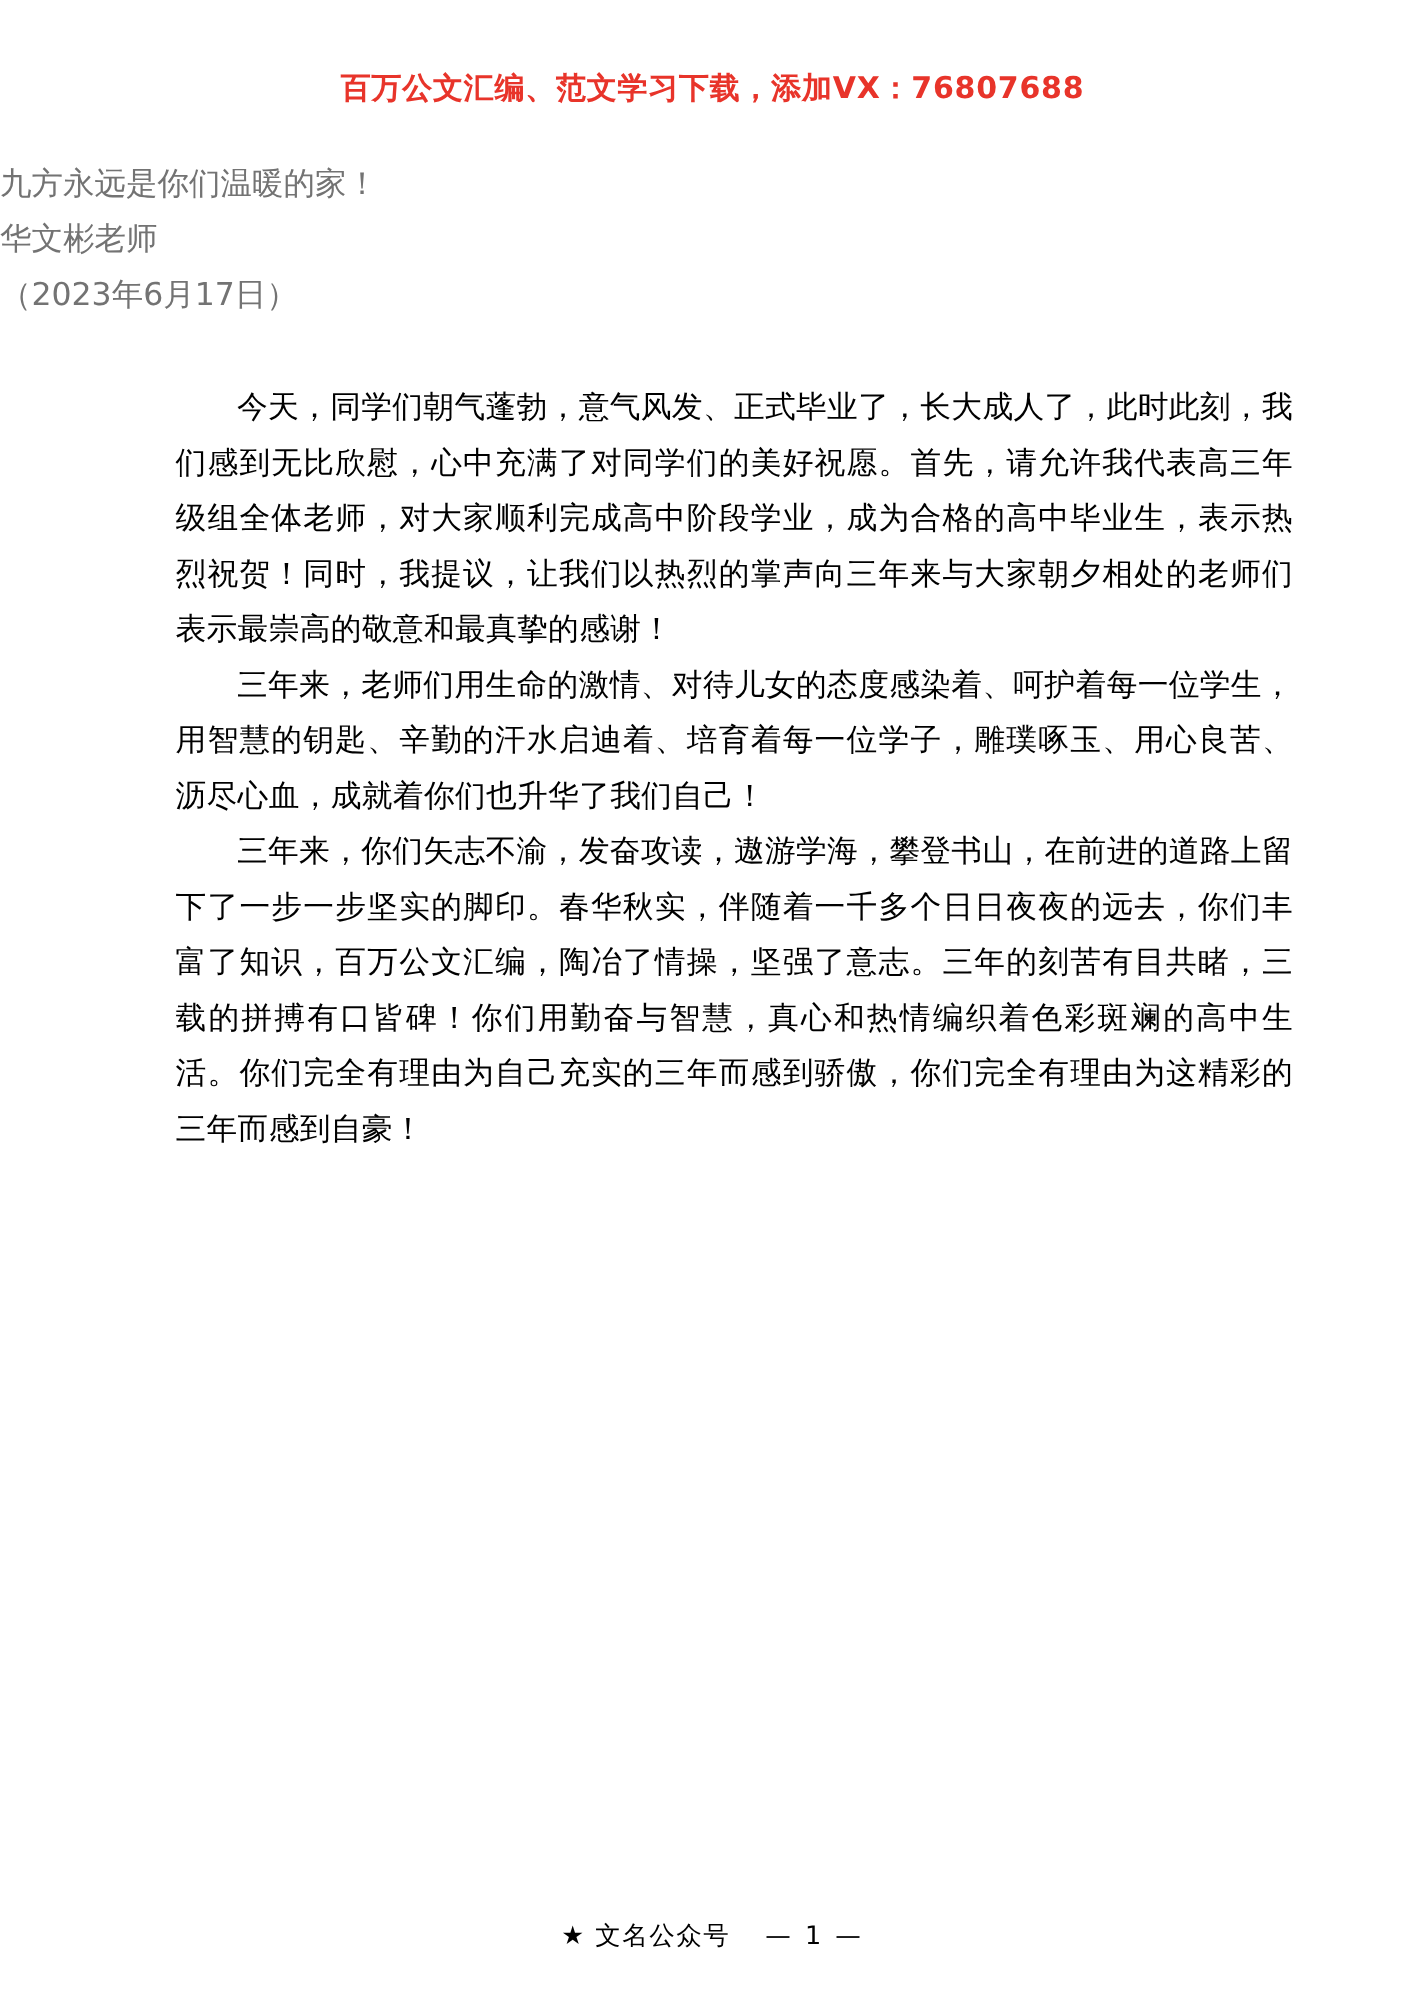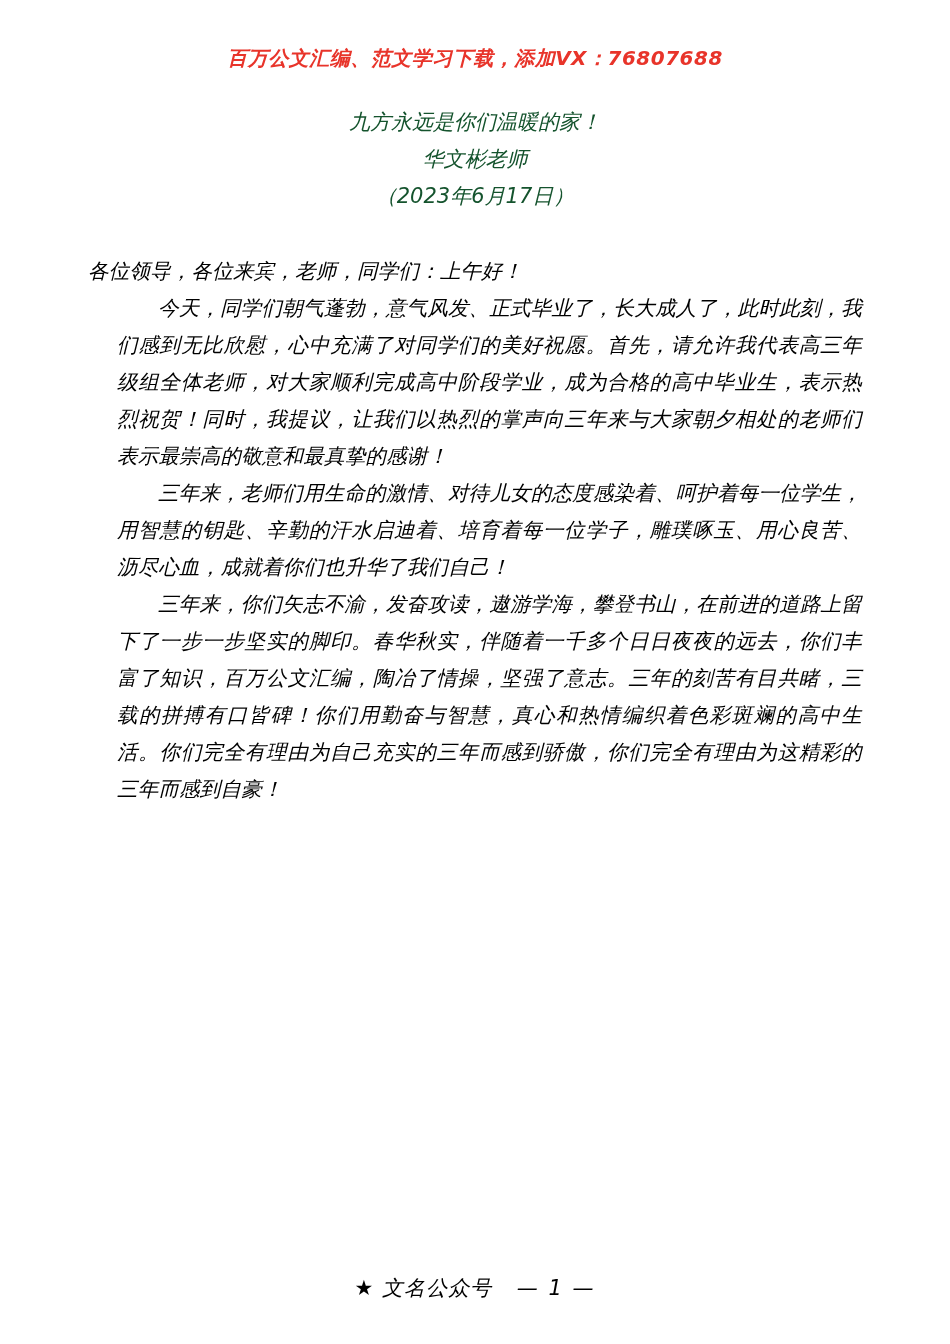--- a/index.html
+++ b/index.html
@@ -11,35 +11,33 @@
     font-family: "DejaVu Sans", "Liberation Sans", sans-serif;
   }
   .page {
     position: relative;
     width: 950px;
     height: 1340px;
     background: #ffffff;
     box-sizing: border-box;
     padding: 0;
     overflow: hidden;
-    font-style: italic;
   }
   .watermark {
     text-align: center;
     color: #e8342a;
     font-size: 20px;
     font-weight: bold;
     letter-spacing: 0.5px;
     padding-top: 45px;
     font-family: "DejaVu Sans", "Liberation Sans", sans-serif;
   }
   .title-block {
-    text-align: center;
     margin-top: 32px;
-    color: #14532d;
+    color: #737373;
   }
   .title-line {
     font-size: 21px;
     line-height: 37px;
     font-family: "DejaVu Sans", "Liberation Sans", sans-serif;
   }
   .body-block {
     margin: 38px 88px 0 88px;
     color: #000;
   }
@@ -54,21 +52,21 @@
   .para.indent {
     text-indent: 2em;
     margin-left: 29px;
   }
   .footer {
     position: absolute;
     bottom: 38px;
     left: 0;
     width: 100%;
     text-align: center;
-    font-size: 21px;
+    font-size: 17px;
     color: #000;
   }
   .footer .stamp {
     letter-spacing: 1px;
   }
   .footer .pageno {
     margin-left: 18px;
     letter-spacing: 2px;
   }
 </style>
@@ -79,21 +77,20 @@
 
   <div class="watermark">百万公文汇编、范文学习下载，添加VX：76807688</div>
 
   <div class="title-block">
     <div class="title-line">九方永远是你们温暖的家！</div>
     <div class="title-line">华文彬老师</div>
     <div class="title-line">（2023年6月17日）</div>
   </div>
 
   <div class="body-block">
-    <p class="para">各位领导，各位来宾，老师，同学们：上午好！</p>
     <p class="para indent">今天，同学们朝气蓬勃，意气风发、正式毕业了，长大成人了，此时此刻，我们感到无比欣慰，心中充满了对同学们的美好祝愿。首先，请允许我代表高三年级组全体老师，对大家顺利完成高中阶段学业，成为合格的高中毕业生，表示热烈祝贺！同时，我提议，让我们以热烈的掌声向三年来与大家朝夕相处的老师们表示最崇高的敬意和最真挚的感谢！</p>
     <p class="para indent">三年来，老师们用生命的激情、对待儿女的态度感染着、呵护着每一位学生，用智慧的钥匙、辛勤的汗水启迪着、培育着每一位学子，雕璞啄玉、用心良苦、沥尽心血，成就着你们也升华了我们自己！</p>
     <p class="para indent">三年来，你们矢志不渝，发奋攻读，遨游学海，攀登书山，在前进的道路上留下了一步一步坚实的脚印。春华秋实，伴随着一千多个日日夜夜的远去，你们丰富了知识，百万公文汇编，陶冶了情操，坚强了意志。三年的刻苦有目共睹，三载的拼搏有口皆碑！你们用勤奋与智慧，真心和热情编织着色彩斑斓的高中生活。你们完全有理由为自己充实的三年而感到骄傲，你们完全有理由为这精彩的三年而感到自豪！</p>
   </div>
 
   <div class="footer">
     <span class="stamp">★ 文名公众号</span>
     <span class="pageno">— 1 —</span>
   </div>
 

